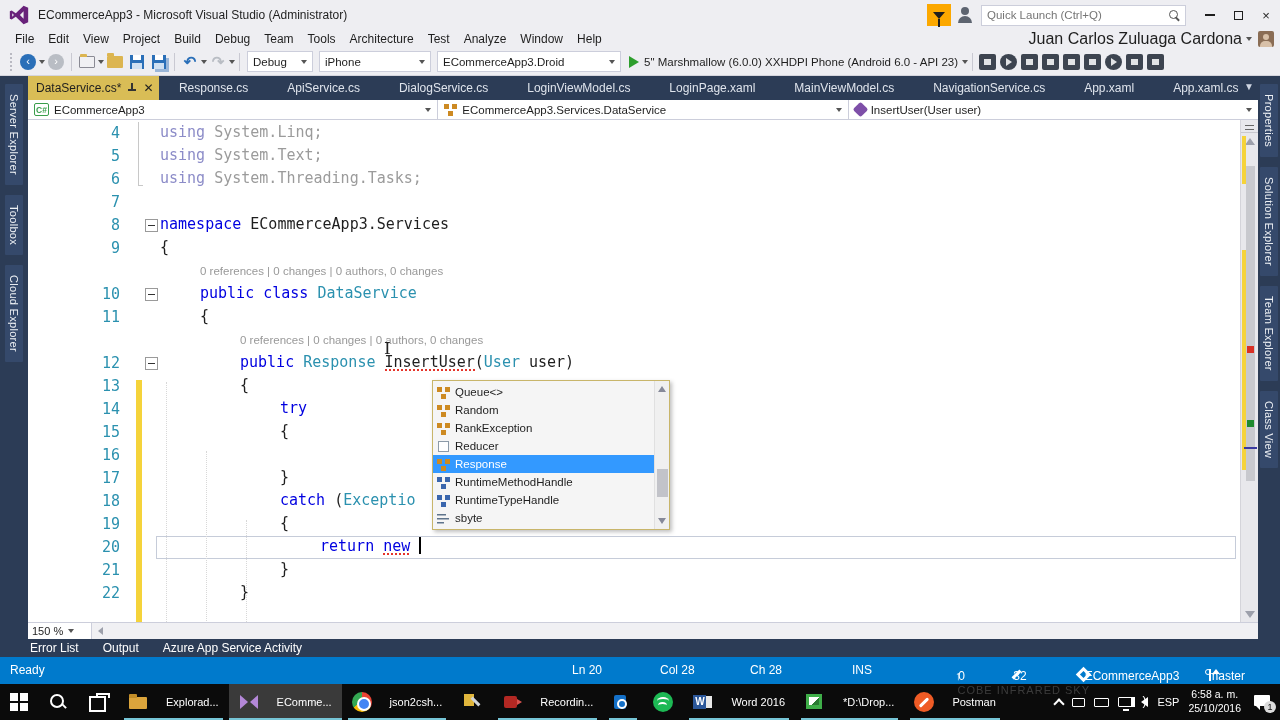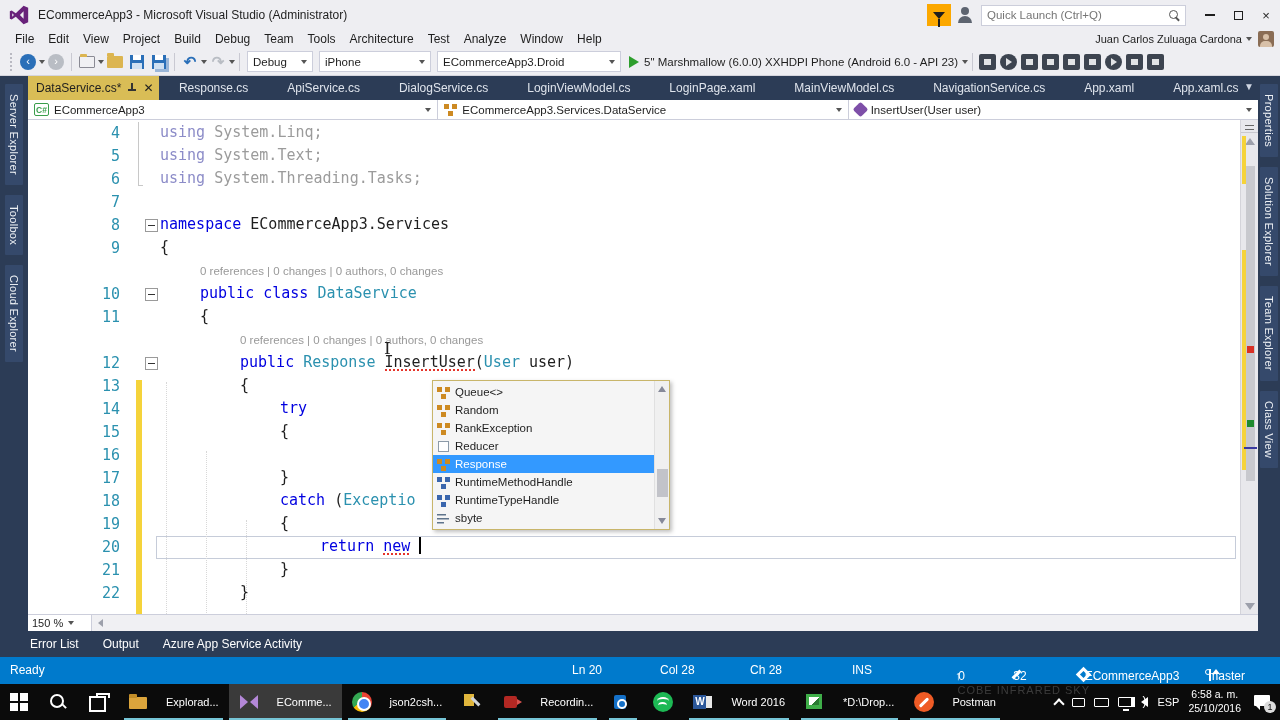--- a/index.html
+++ b/index.html
@@ -25,21 +25,21 @@
   .winbtns { display:flex; margin-left:10px; }
   .winbtn { width:28px; height:24px; display:flex; align-items:center; justify-content:center; color:#1e1e1e; font-size:13px; }
   .minbar { width:10px; height:1.5px; background:#1e1e1e; }
   .restore { width:9px; height:9px; border:1px solid #1e1e1e; position:relative; background:#eeeef2; }
   .restore::before { content:""; position:absolute; left:2px; top:-3px; width:9px; height:9px; border:1px solid #1e1e1e; z-index:-1; }
 
   
   .menubar { height:18px; background:#eeeef2; display:flex; align-items:center; padding-left:8px; flex:none; font-size:12px; color:#1e1e1e; }
   .menu-item { padding:0 7px; }
   .mb-right { margin-left:auto; display:flex; align-items:center; padding-right:6px; }
-  .user-name { font-size:11px; margin-right:4px; }
+  .user-name { font-size:16px; margin-right:4px; }
   .chev-down { width:0; height:0; border-left:3.5px solid transparent; border-right:3.5px solid transparent; border-top:4px solid #555; display:inline-block; }
   .avatar { width:16px; height:16px; background:#8a6d55; border-radius:2px; margin-left:6px; position:relative; overflow:hidden; }
   .avatar::before { content:""; position:absolute; left:5px; top:3px; width:6px; height:6px; border-radius:50%; background:#d8c0a8; }
   .avatar::after { content:""; position:absolute; left:2px; top:10px; width:12px; height:6px; border-radius:5px 5px 0 0; background:#d8c0a8; }
 
   
   .toolbar { height:28px; background:#eeeef2; display:flex; align-items:center; padding-left:4px; flex:none; border-bottom:1px solid #d5d5dd; }
   .grip { width:5px; height:18px; margin:0 4px; background:repeating-linear-gradient(0deg,#b9b9c2 0 2px,transparent 2px 4px); background-size:2px 100%; background-repeat:no-repeat; background-position:center; }
   .tico { width:20px; height:20px; display:flex; align-items:center; justify-content:center; margin:0 1px; font-size:13px; color:#1c4f8a; flex:none; }
   .circ-b { width:16px; height:16px; border-radius:50%; background:#2a6fb8; color:#fff; font-size:11px; display:flex; align-items:center; justify-content:center; line-height:1; }
@@ -142,21 +142,21 @@
   .vsb .ar.down { bottom:4px; border-top:7px solid #9da0ab; }
   .vsb .thumb { position:absolute; left:5px; width:9px; top:46px; height:315px; background:#c8c9ce; }
   .vmark { position:absolute; }
 
   
   .hrow { height:17px; background:#f0f0f3; border-top:1px solid #cccedb; display:flex; align-items:center; flex:none; }
   .zoombox { width:64px; height:17px; background:#fff; border-right:1px solid #cccedb; font-size:11px; color:#1e1e1e; display:flex; align-items:center; padding:0 4px; gap:5px; }
   .harrow { width:0; height:0; border-top:4px solid transparent; border-bottom:4px solid transparent; border-right:5px solid #9da0ab; margin-left:6px; }
 
   
-  .paneltabs { height:26px; background:#2c3c56; display:flex; align-items:center; padding-left:30px; gap:24px; flex:none; }
+  .paneltabs { height:18px; background:#2c3c56; display:flex; align-items:center; padding-left:30px; gap:24px; flex:none; }
   .ptab { color:#ffffff; font-size:12px; }
 
   
   .statusbar { height:27px; background:#007acc; color:#fff; font-size:12px; flex:none; position:relative; }
   .statusbar span { position:absolute; top:6px; }
   .sb-ico { display:inline-block; }
   .pencil { display:inline-block; width:12px; height:12px; position:relative; vertical-align:-2px; }
   .pencil::before { content:""; position:absolute; left:1px; top:4px; width:11px; height:3px; background:#fff; transform:rotate(-45deg); }
   .branch-ico { display:inline-block; width:10px; height:12px; position:relative; vertical-align:-2px; }
   .branch-ico::before { content:""; position:absolute; left:4px; top:0; width:2px; height:12px; background:#fff; }

